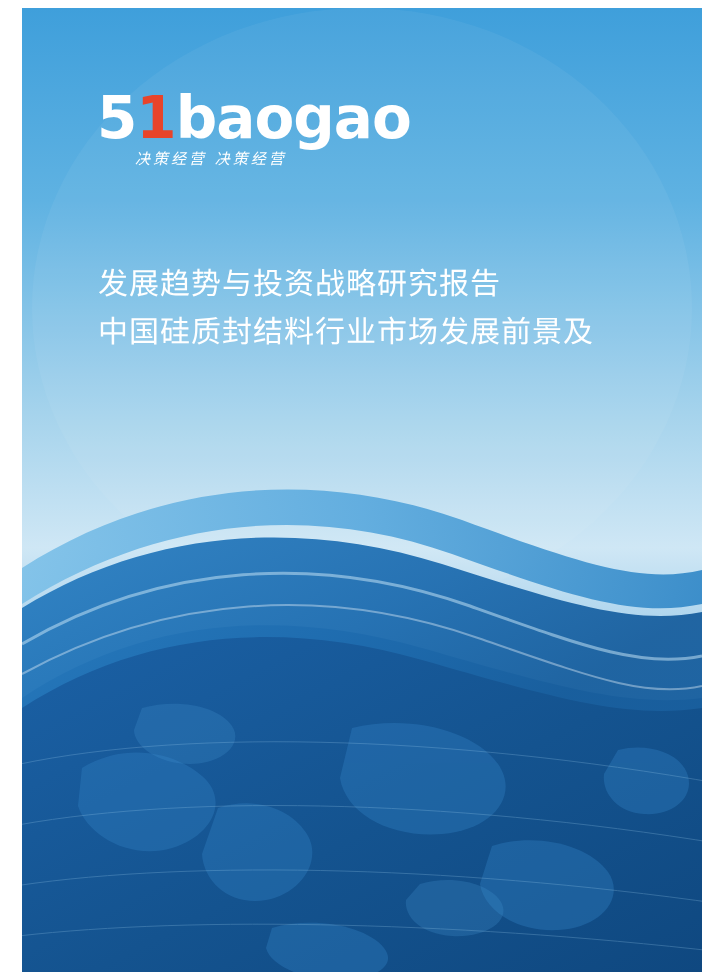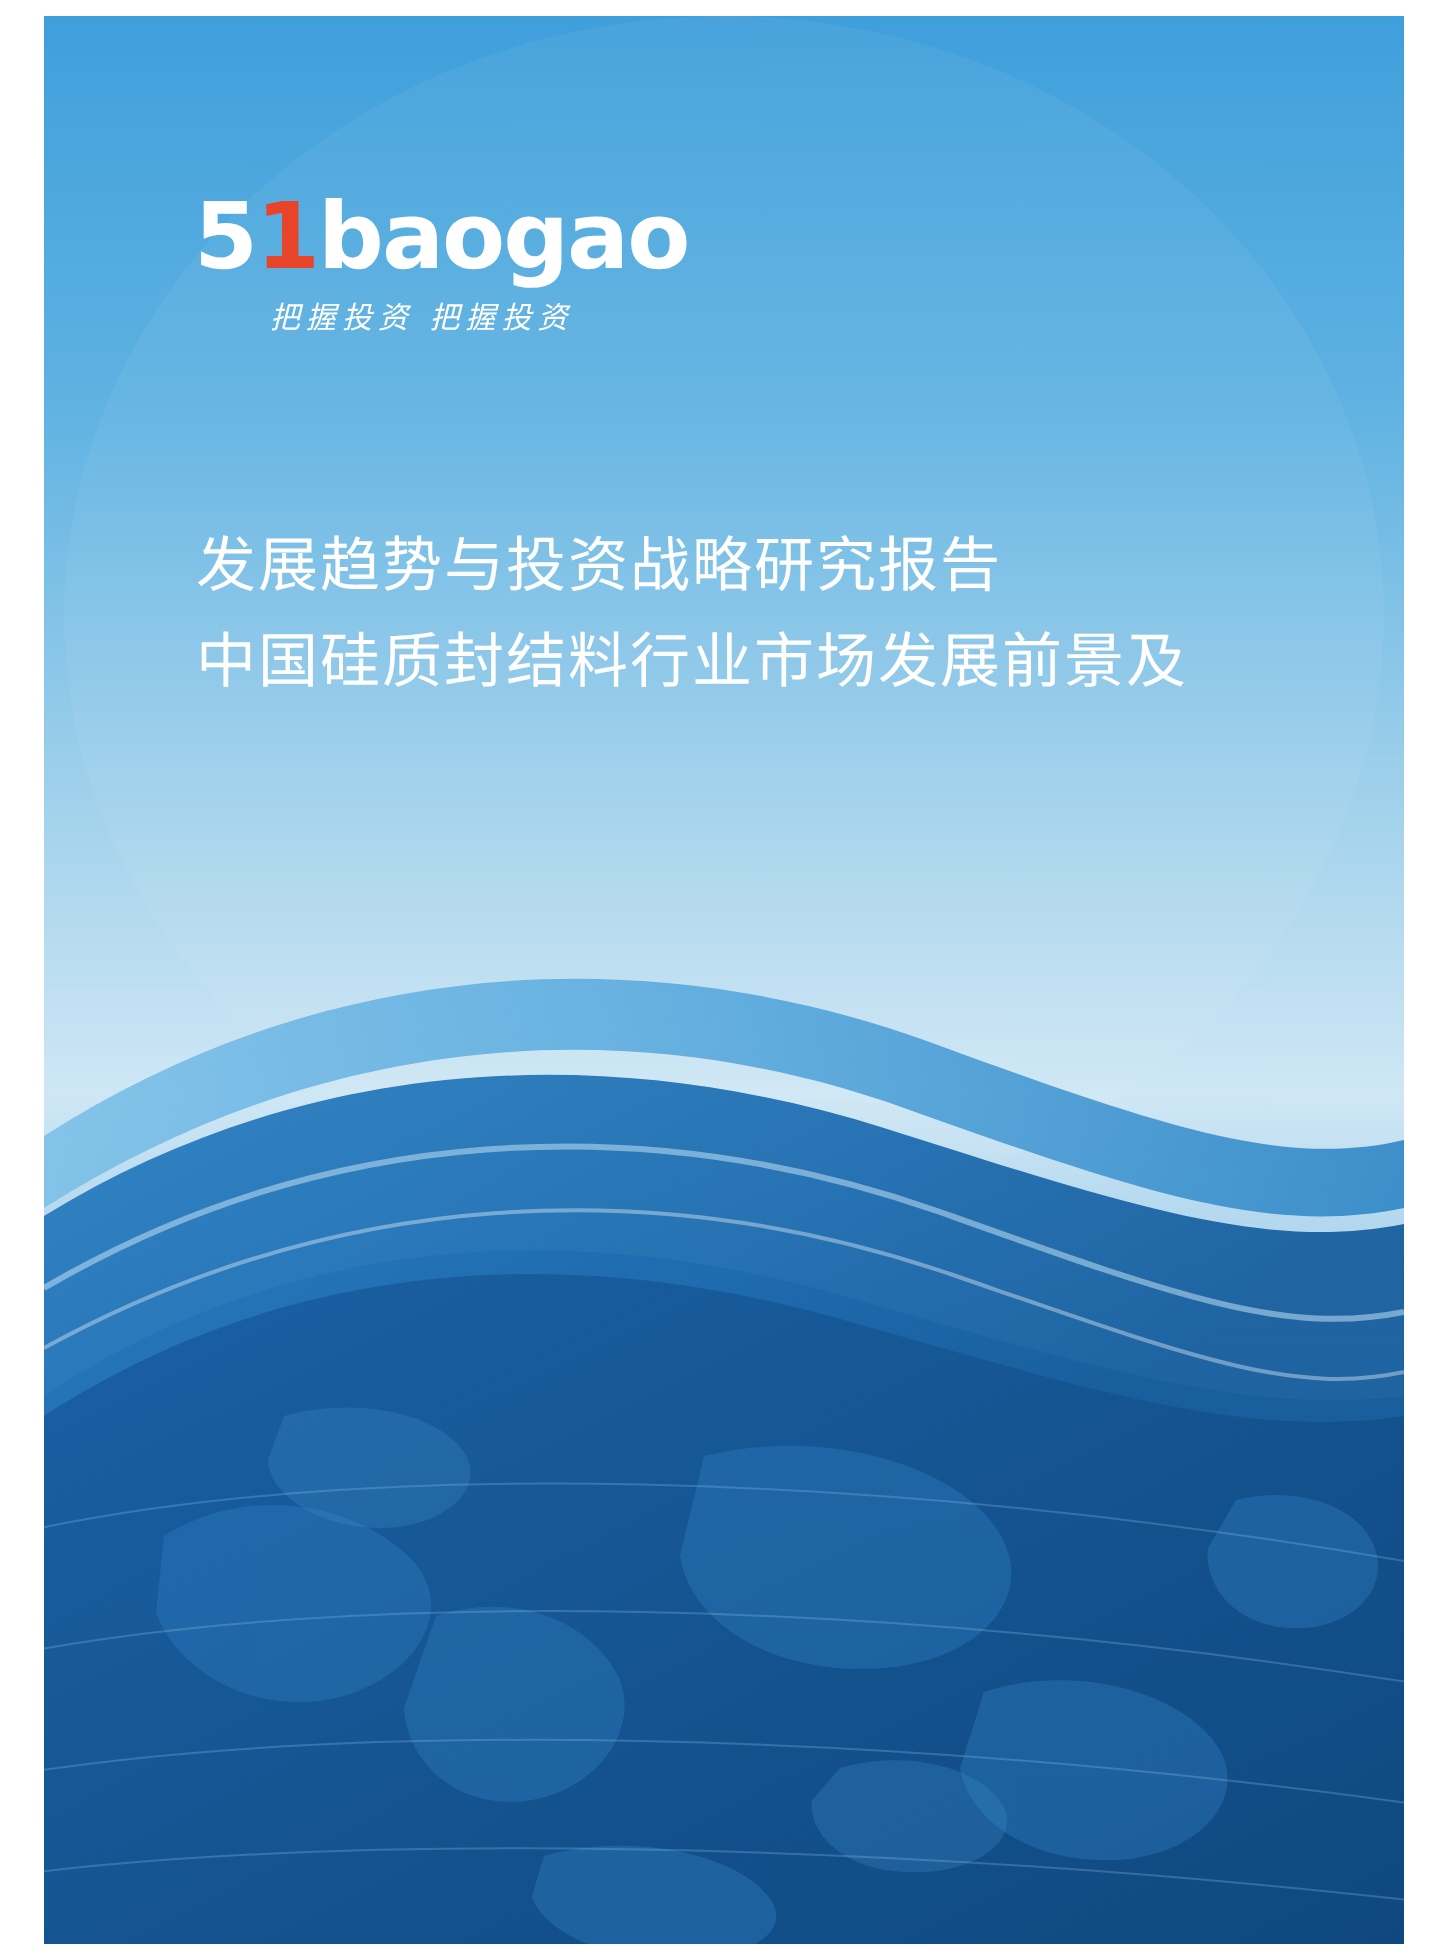--- a/index.html
+++ b/index.html
@@ -41,21 +41,21 @@
     position: absolute;
     left: 75px;
     top: 85px;
     width: 300px;
     height: 90px;
     user-select: none;
   }
   .logo-main {
     font-family: "DejaVu Sans", sans-serif;
     font-weight: bold;
-    font-size: 46px;
+    font-size: 58px;
     line-height: 50px;
     color: #ffffff;
     letter-spacing: -1px;
     white-space: nowrap;
   }
   .logo-main .digit5 {
     color: #ffffff;
   }
   .logo-main .digit1 {
     color: #e8442a;
@@ -158,21 +158,21 @@
           <path d="M-20,880 C150,852 420,856 700,896"></path>
           <path d="M-20,930 C150,908 420,912 700,944"></path>
         </g>
       </g>
     </svg>
 
     <div class="logo">
       <div class="logo-main">
         <span class="digit5">5</span><span class="digit1">1</span><span>baogao</span>
       </div>
-      <div class="logo-sub">把握投资 把握投资</div>
+      <div class="logo-sub">决策经营 决策经营</div>
     </div>
 
     <h1 class="title">
       <span class="title-line">发展趋势与投资战略研究报告</span>
       <span class="title-line">中国硅质封结料行业市场发展前景及</span>
     </h1>
 
   </div>
 </div>
 

